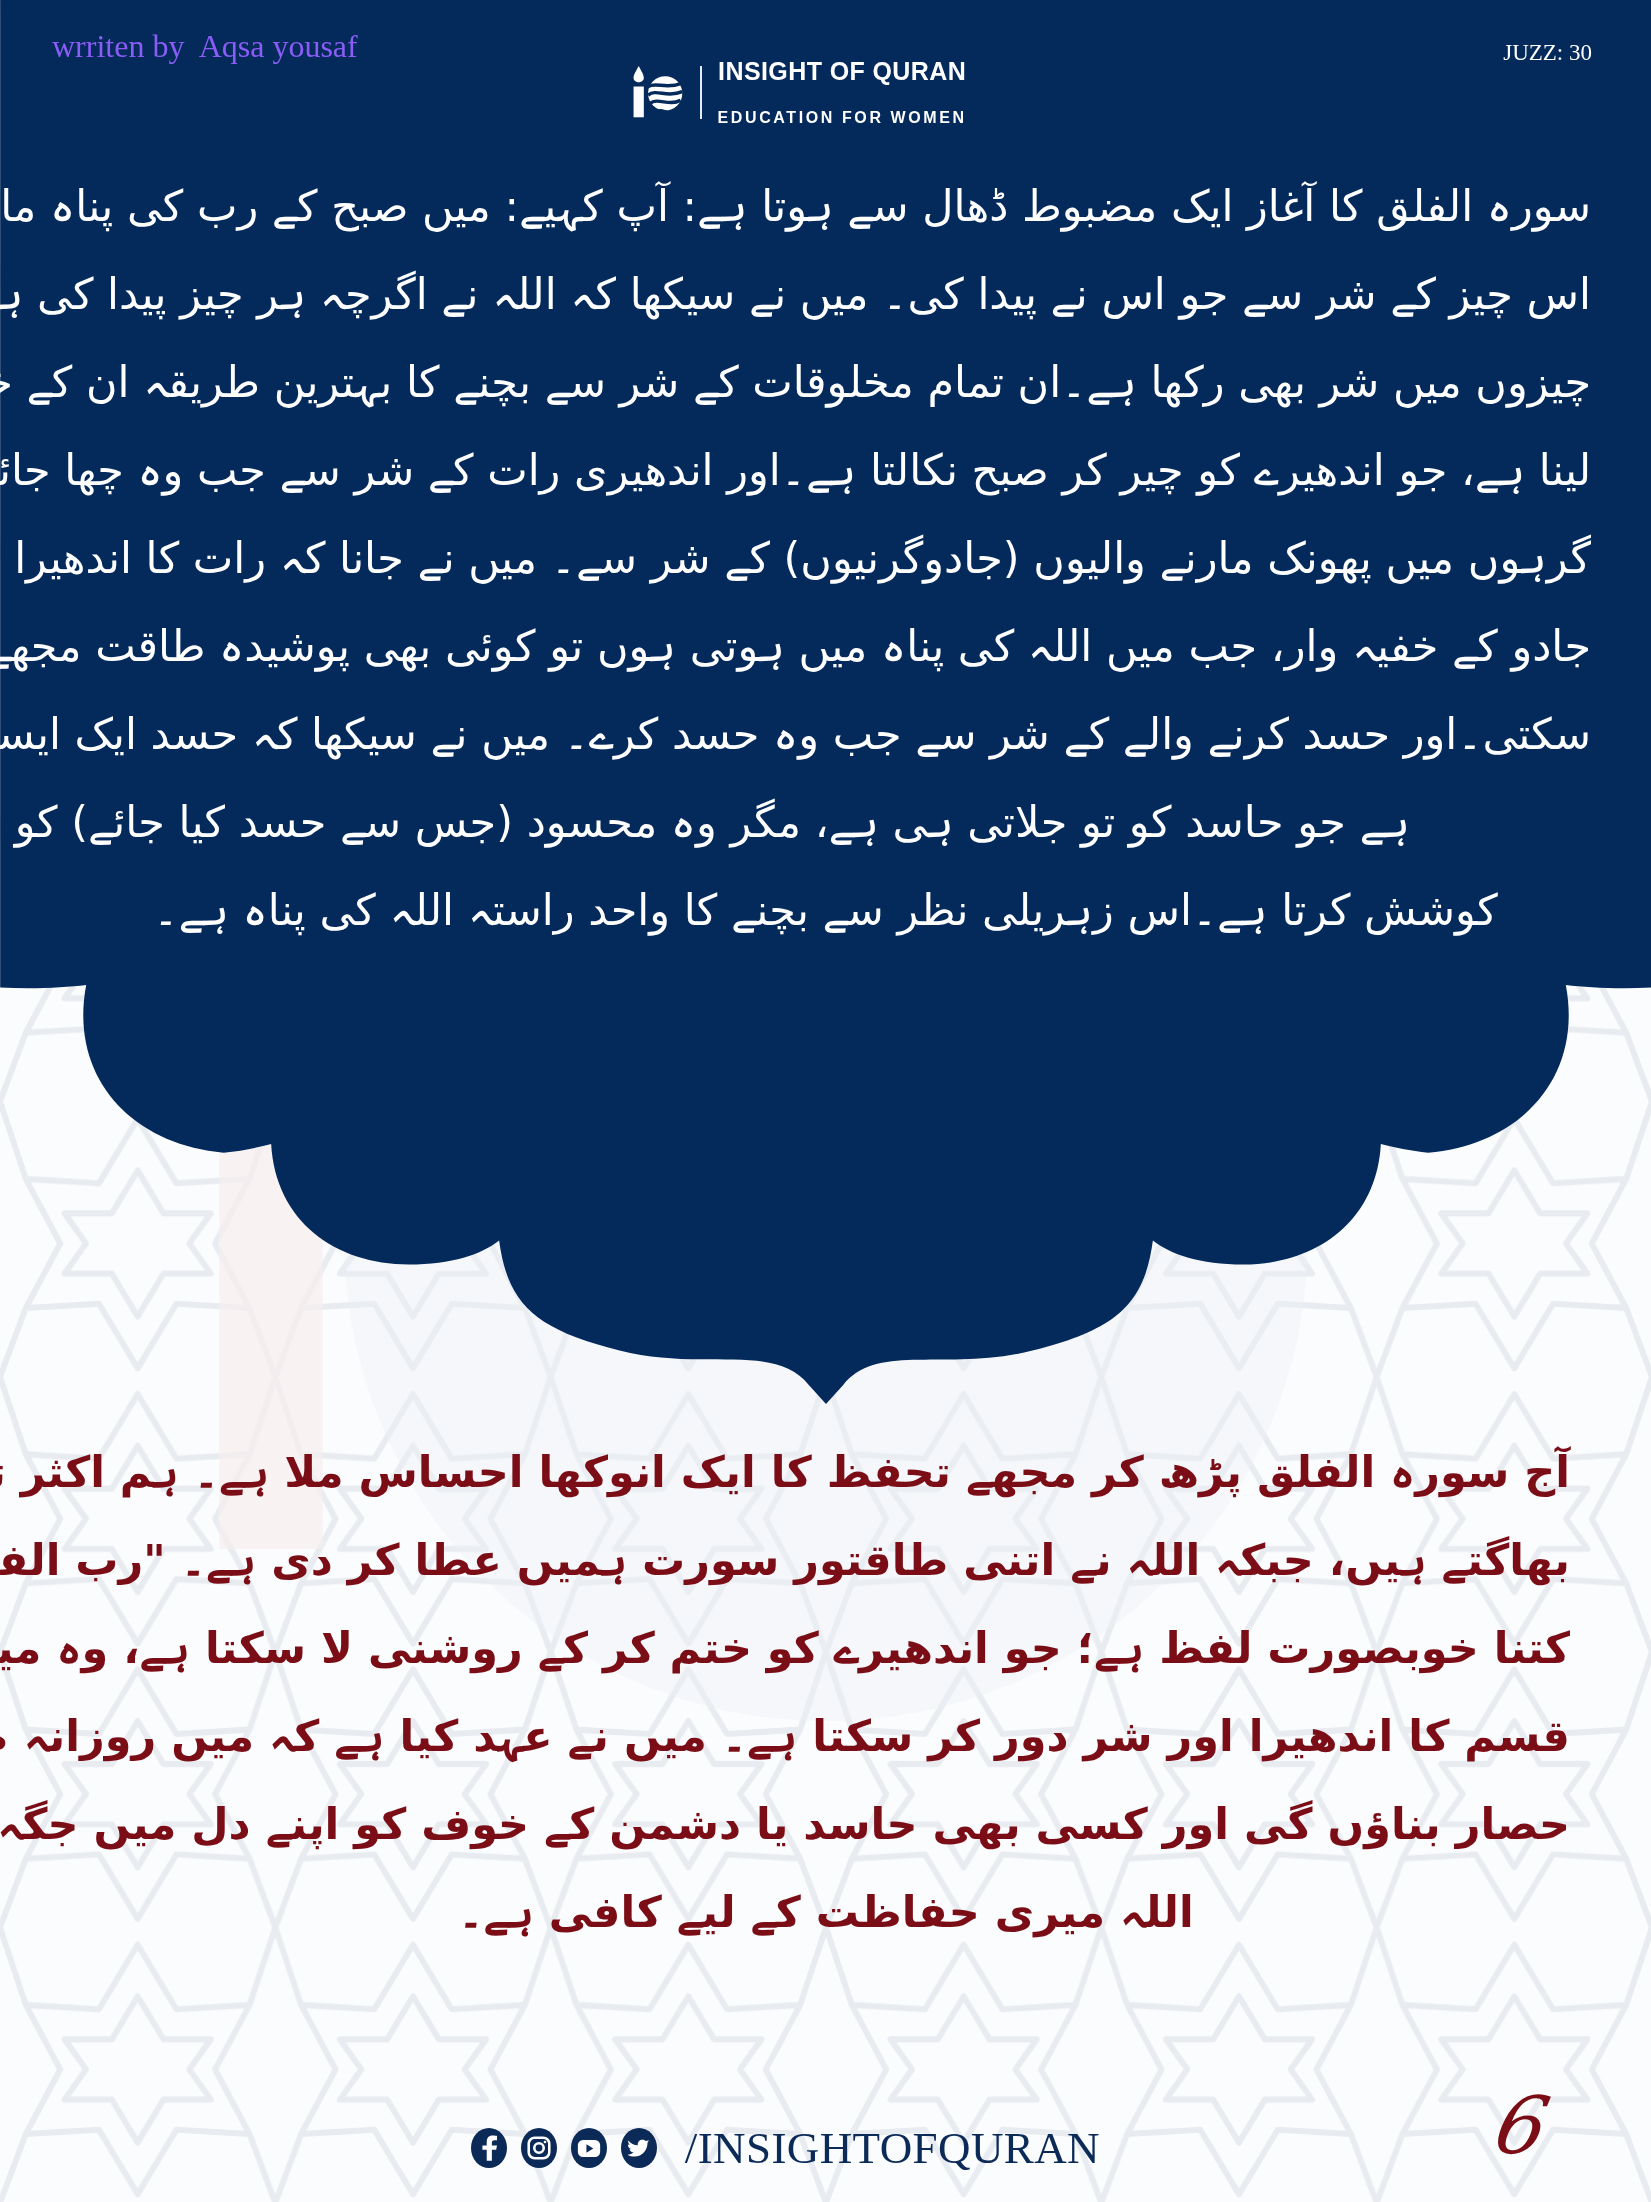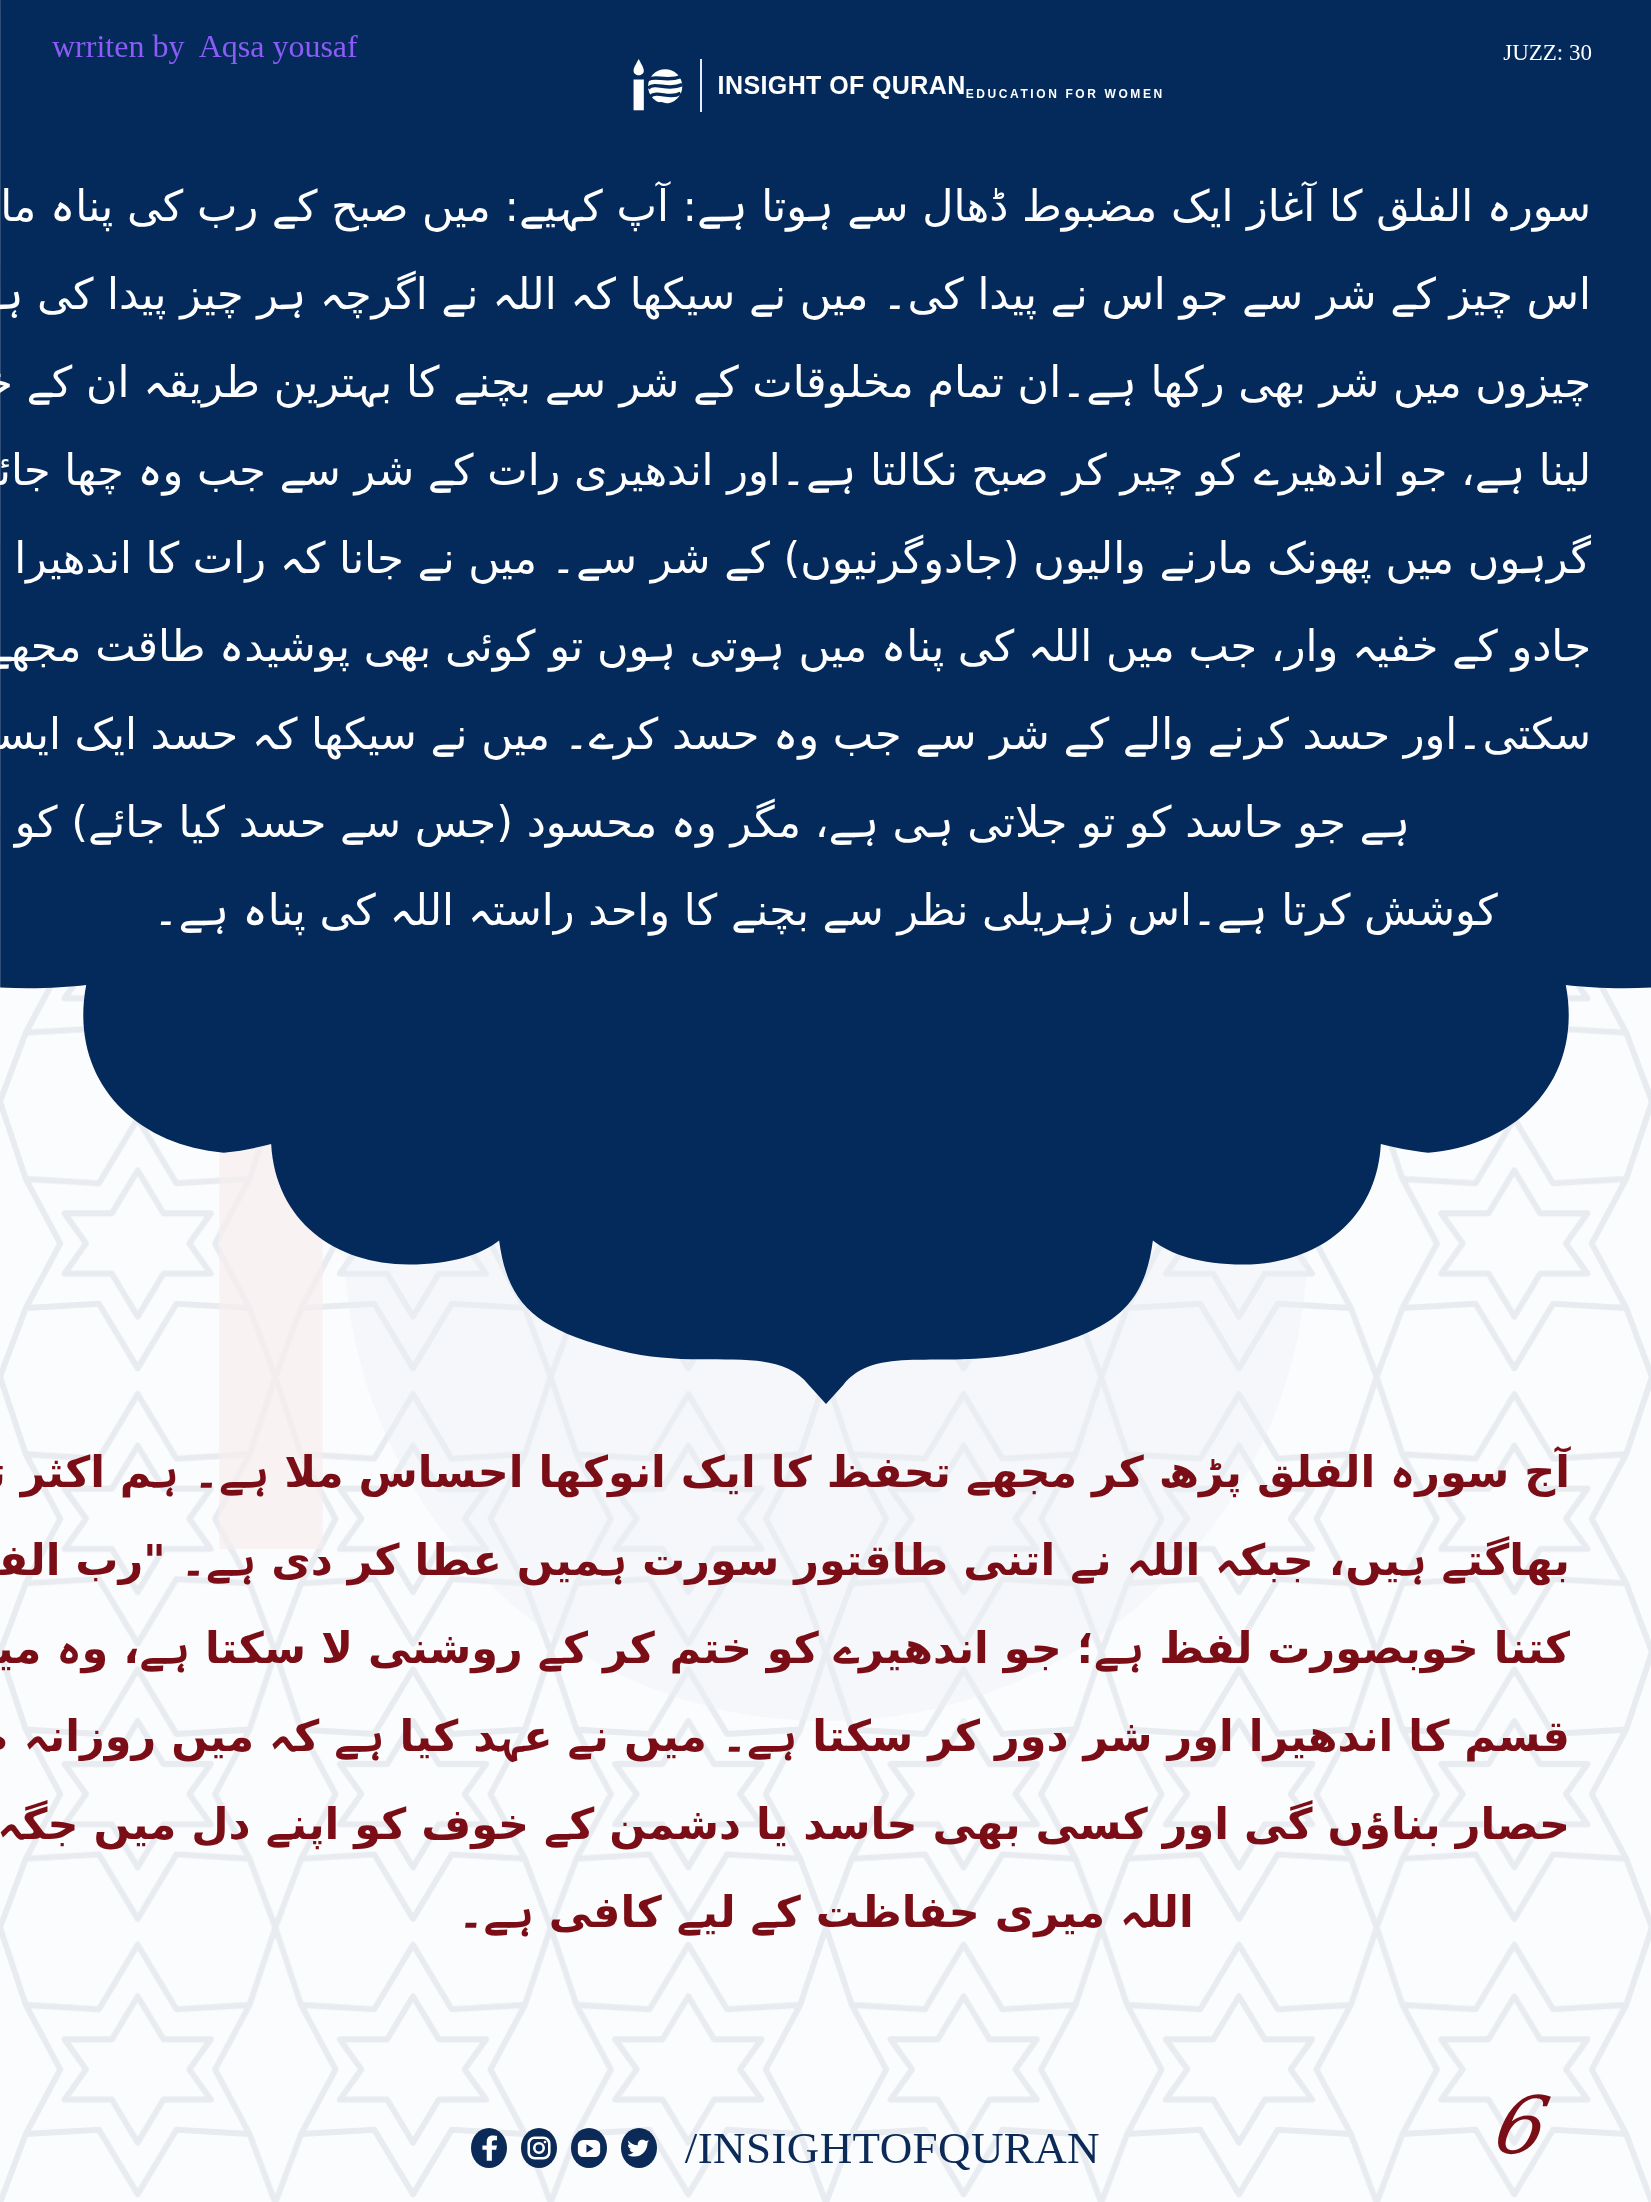--- a/index.html
+++ b/index.html
@@ -18,23 +18,23 @@
   }
   .header-right {
     position: absolute; right: 60px; top: 40px; z-index: 3;
     color: #ffffff; font-family: "Liberation Serif", serif; font-size: 23px;
   }
   .logo {
     position: absolute; left: 631px; top: 57px; z-index: 3;
     display: flex; align-items: center; gap: 15.5px;
   }
   .logo-divider { width: 2.6px; height: 53px; background: #e6ecf4; }
-  .logo-text { display: flex; flex-direction: row; align-items: center; color: #fff; }
+  .logo-text { display: flex; flex-direction: column; align-items: center; color: #fff; }
   .logo-title { font-family: "Liberation Sans", sans-serif; font-weight: 700; font-size: 25px; letter-spacing: 0.4px; }
-  .logo-sub { font-family: "Liberation Sans", sans-serif; font-weight: 700; font-size: 12px; letter-spacing: 2.6px; margin-top: 16px; }
+  .logo-sub { font-family: "Liberation Sans", sans-serif; font-weight: 700; font-size: 16px; letter-spacing: 2.6px; margin-top: 23px; }
 
   .urdu {
     direction: rtl; text-align: center; unicode-bidi: embed;
     font-family: "DejaVu Sans", sans-serif;
   }
   .panel-text {
     position: absolute; left: 60px; width: 1531px; top: 162px; z-index: 3;
     color: #ffffff; font-size: 43px; line-height: 88px; font-weight: 400;
   }
   .panel-text .line { display: block; white-space: nowrap; text-align: justify; text-align-last: justify; }

